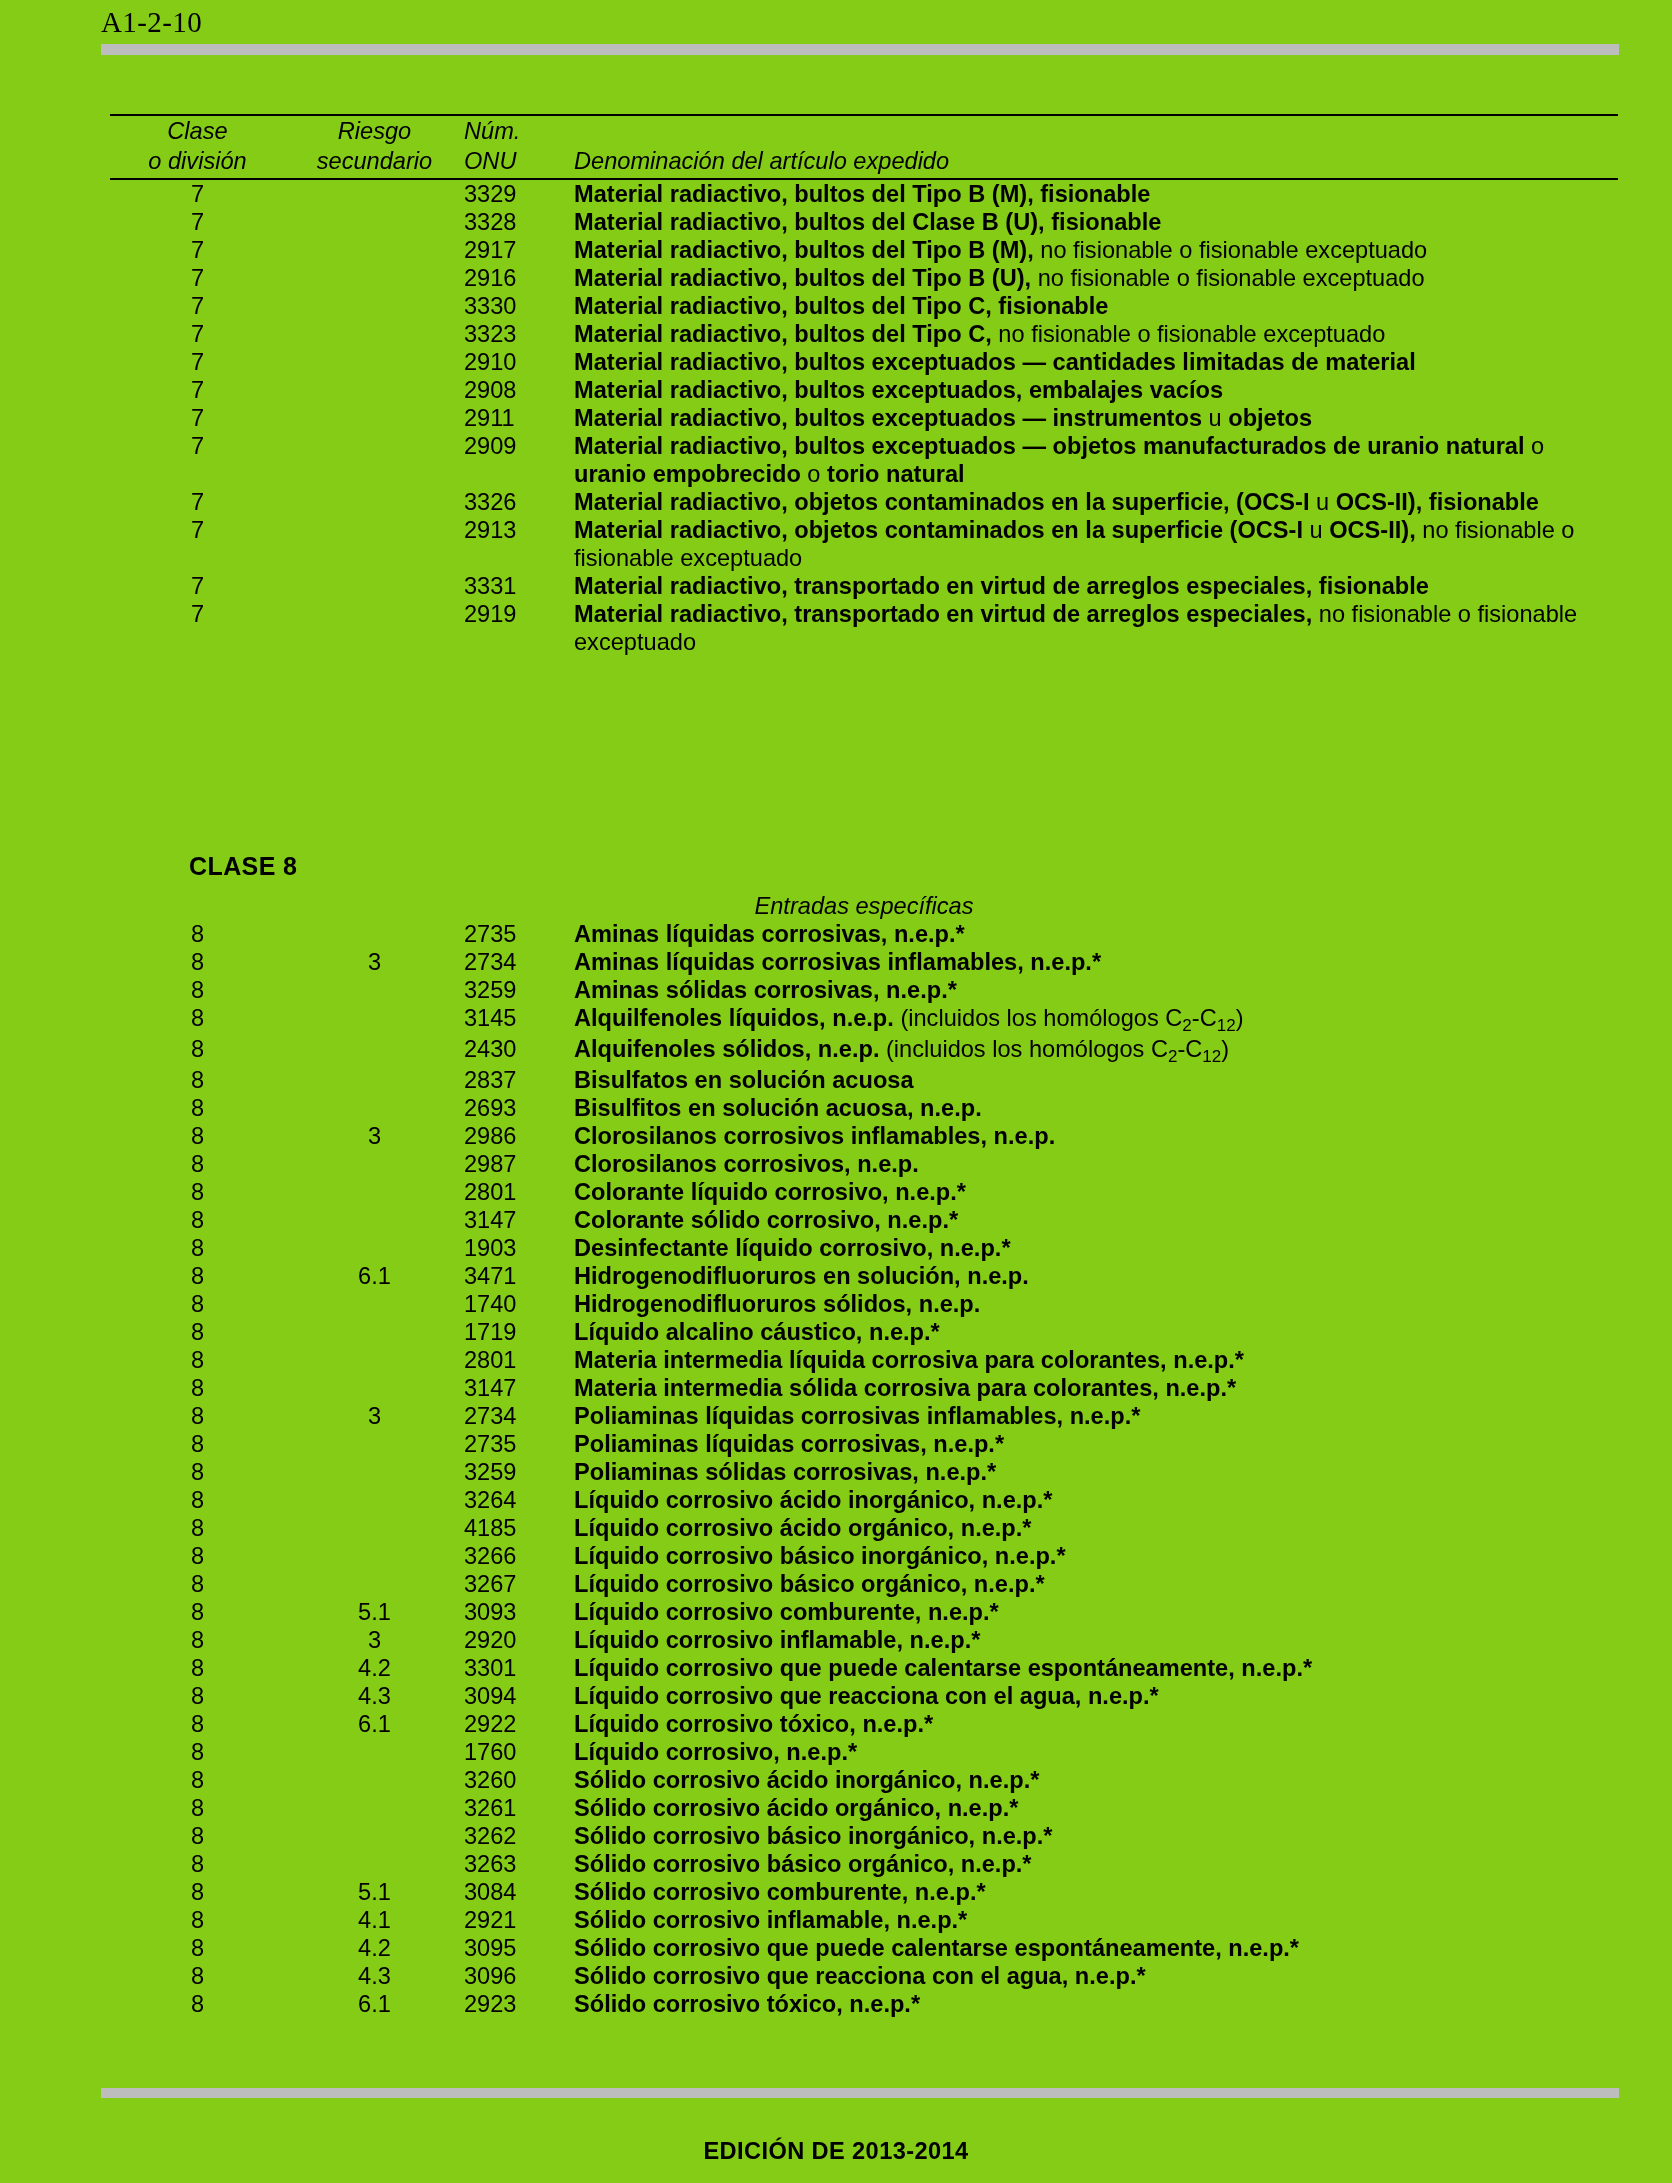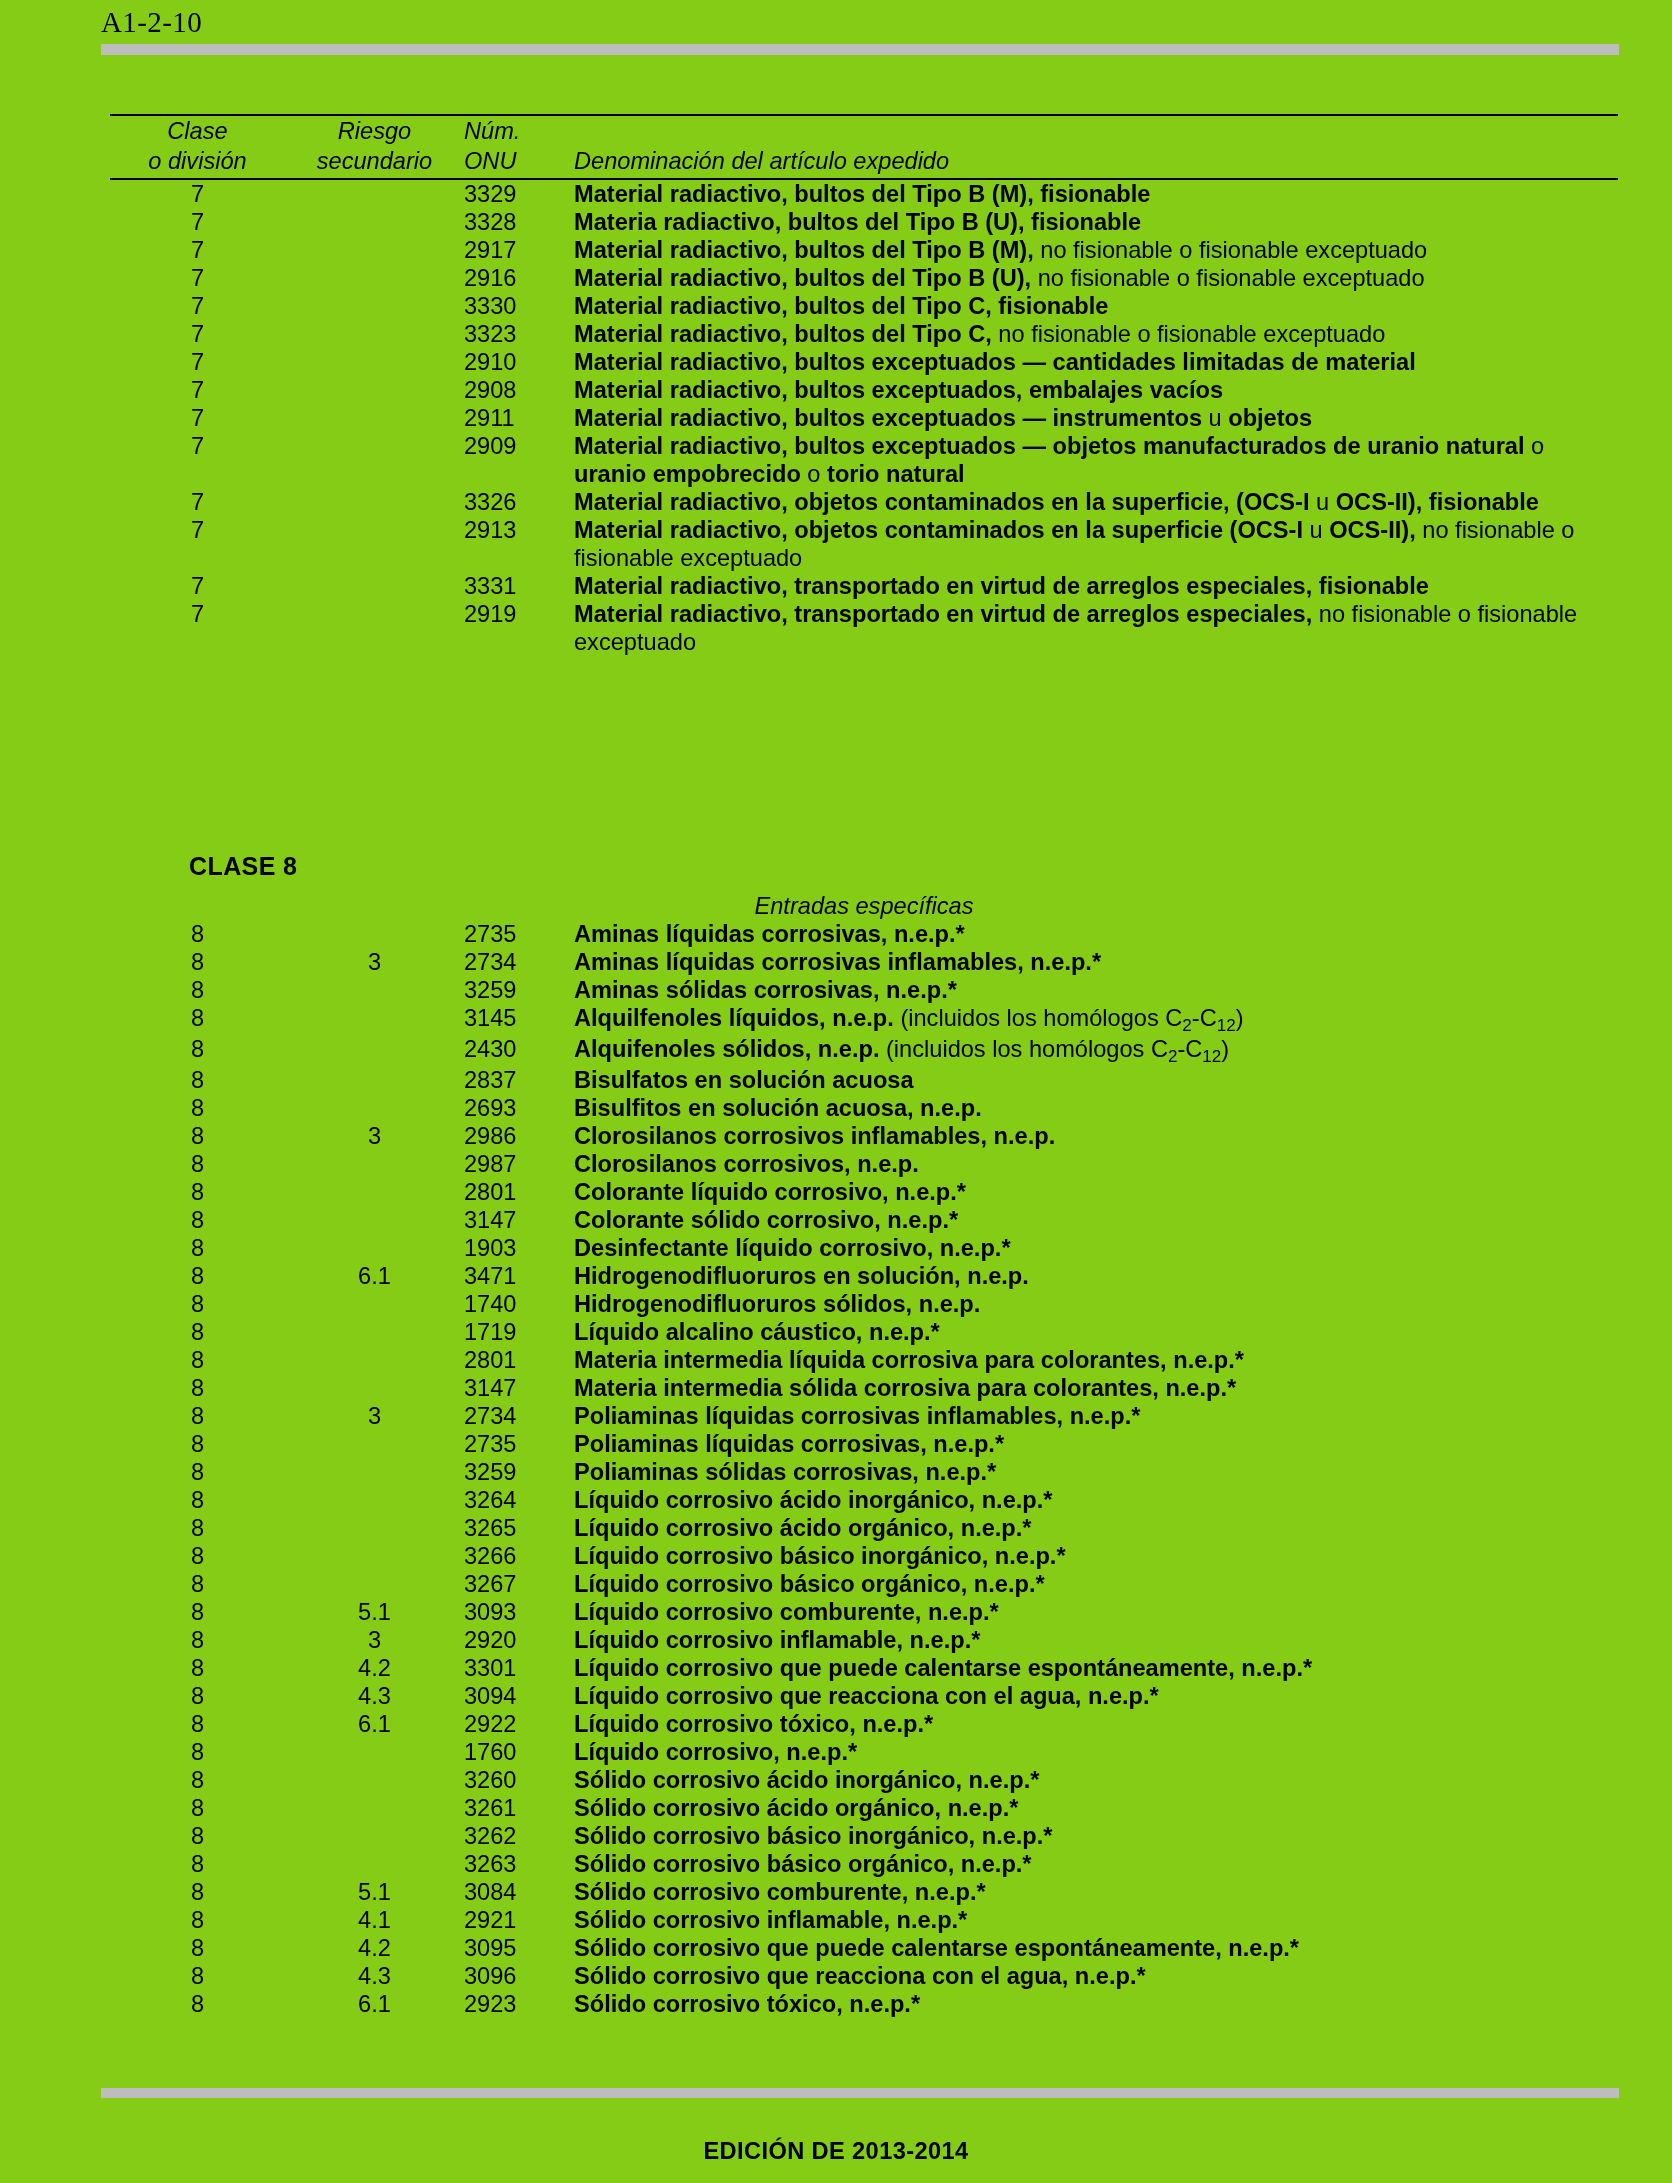--- a/index.html
+++ b/index.html
@@ -186,21 +186,21 @@
           <tr class="data-row">
             <td class="cell-class">7</td>
             <td class="cell-risk"></td>
             <td class="cell-un">3329</td>
             <td class="cell-desc">Material radiactivo, bultos del Tipo B (M), fisionable</td>
           </tr>
           <tr class="data-row">
             <td class="cell-class">7</td>
             <td class="cell-risk"></td>
             <td class="cell-un">3328</td>
-            <td class="cell-desc">Materia radiactivo, bultos del Tipo B (U), fisionable</td>
+            <td class="cell-desc">Material radiactivo, bultos del Clase B (U), fisionable</td>
           </tr>
           <tr class="data-row">
             <td class="cell-class">7</td>
             <td class="cell-risk"></td>
             <td class="cell-un">2917</td>
             <td class="cell-desc">Material radiactivo, bultos del Tipo B (M),<span class="reg"> no fisionable o fisionable exceptuado</span></td>
           </tr>
           <tr class="data-row">
             <td class="cell-class">7</td>
             <td class="cell-risk"></td>
@@ -405,21 +405,21 @@
           </tr>
           <tr class="data-row">
             <td class="cell-class">8</td>
             <td class="cell-risk"></td>
             <td class="cell-un">3264</td>
             <td class="cell-desc">Líquido corrosivo ácido inorgánico, n.e.p.*</td>
           </tr>
           <tr class="data-row">
             <td class="cell-class">8</td>
             <td class="cell-risk"></td>
-            <td class="cell-un">3265</td>
+            <td class="cell-un">4185</td>
             <td class="cell-desc">Líquido corrosivo ácido orgánico, n.e.p.*</td>
           </tr>
           <tr class="data-row">
             <td class="cell-class">8</td>
             <td class="cell-risk"></td>
             <td class="cell-un">3266</td>
             <td class="cell-desc">Líquido corrosivo básico inorgánico, n.e.p.*</td>
           </tr>
           <tr class="data-row">
             <td class="cell-class">8</td>

